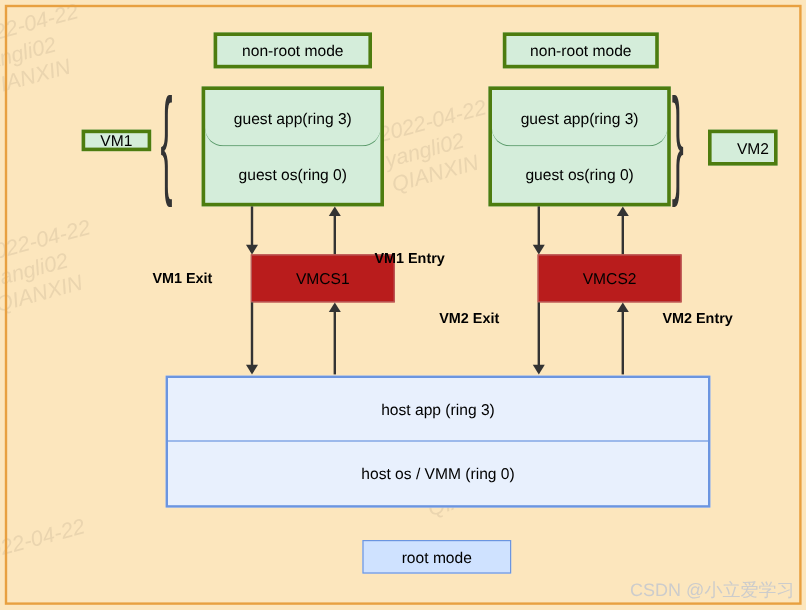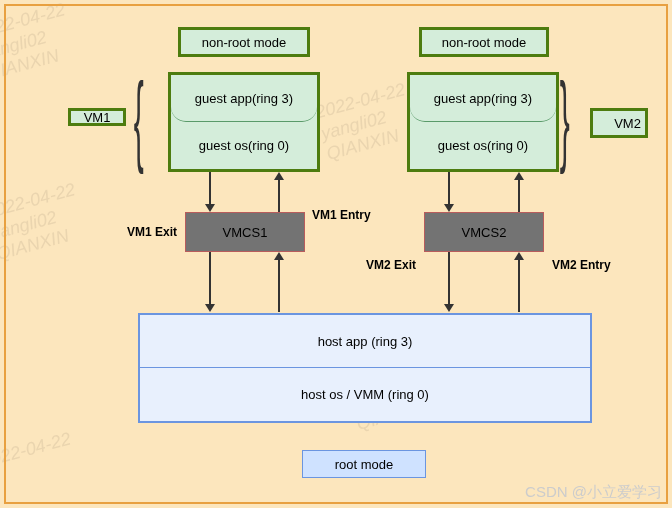--- a/index.html
+++ b/index.html
@@ -24,21 +24,21 @@
     .box {
       position: absolute;
       border: 1px solid #333;
       display: flex;
       align-items: center;
       justify-content: center;
       text-align: center;
     }
     .orange-outline { border: 2px solid #e8a040; background: transparent; }
     .green { background: #d4edda; border: 3px solid #4d7c0f; }
-    .pink { background: #737373; border: 1px solid #b85c5c; }
+    .pink { background: #b91c1c; border: 1px solid #b85c5c; margin-left: 24px; }
     .blue-outline { background: #e8f0fd; border: 2px solid #6b95e0; }
     .blue { background: #cfe2ff; border: 1px solid #6b95e0; }
     .inner-row {
       border-bottom: 1px solid #5a9a6a;
       width: 100%;
       height: 50%;
       display: flex;
       align-items: center;
       justify-content: center;
       border-radius: 15px;

